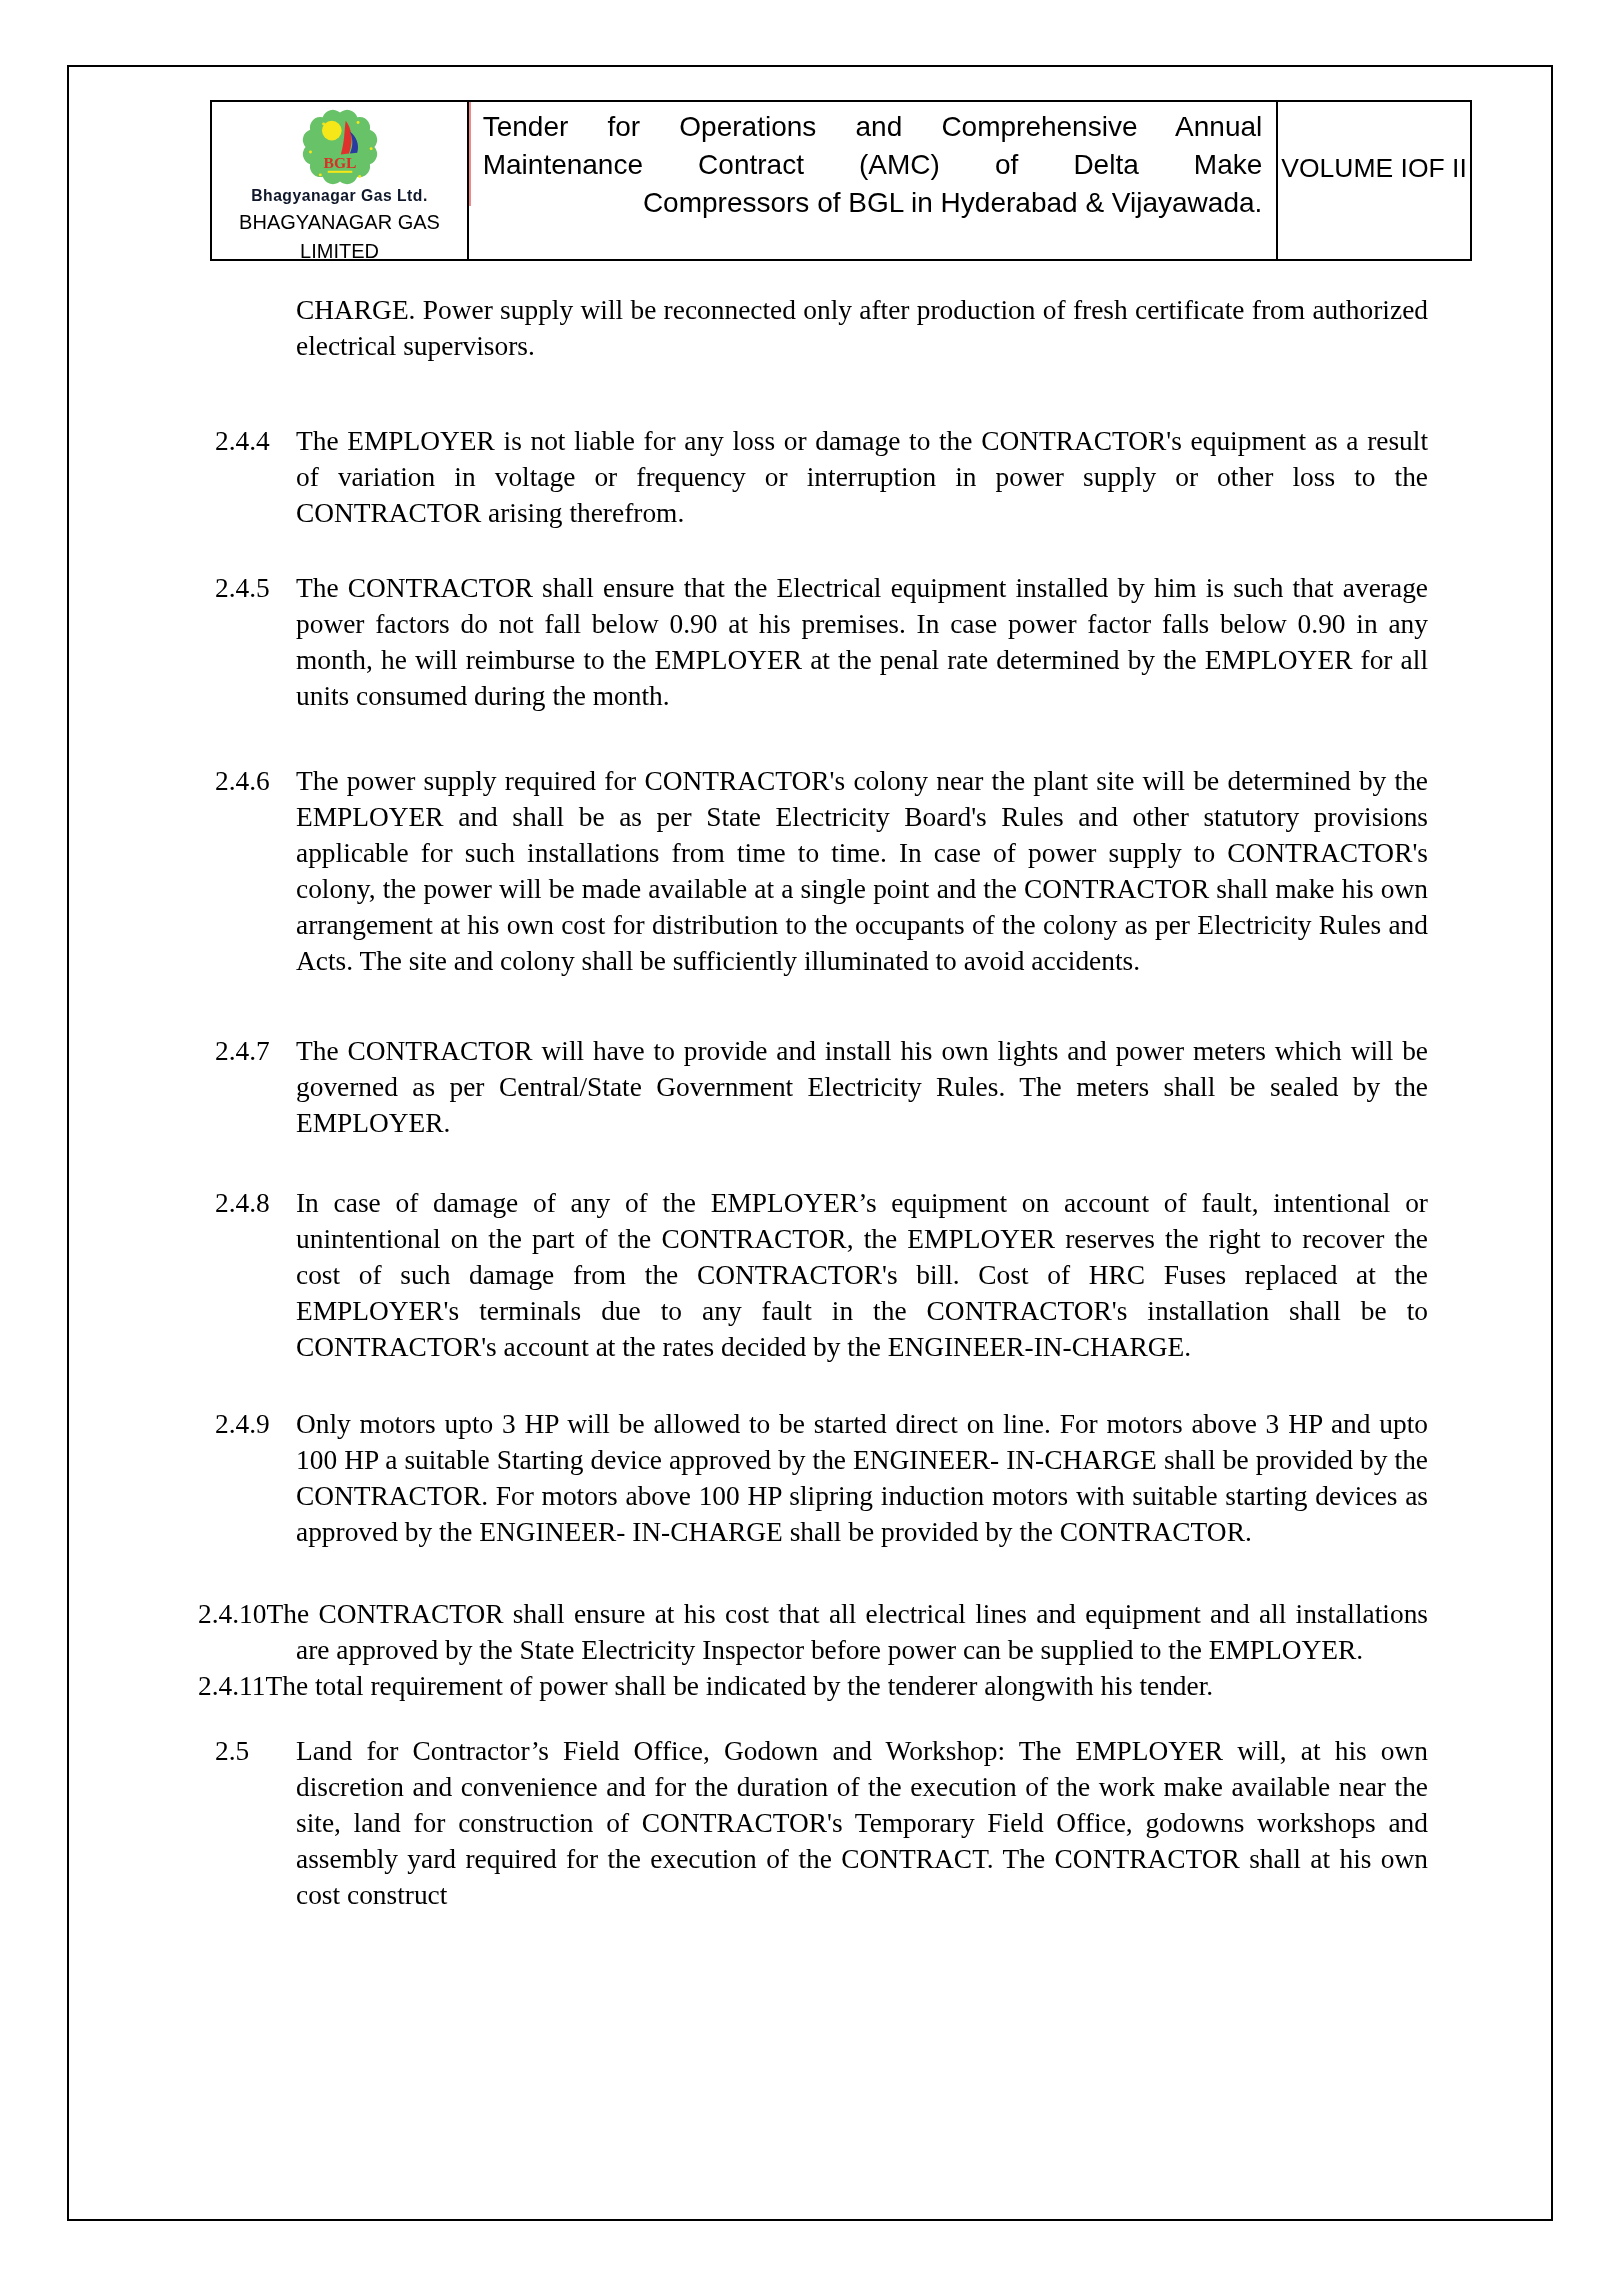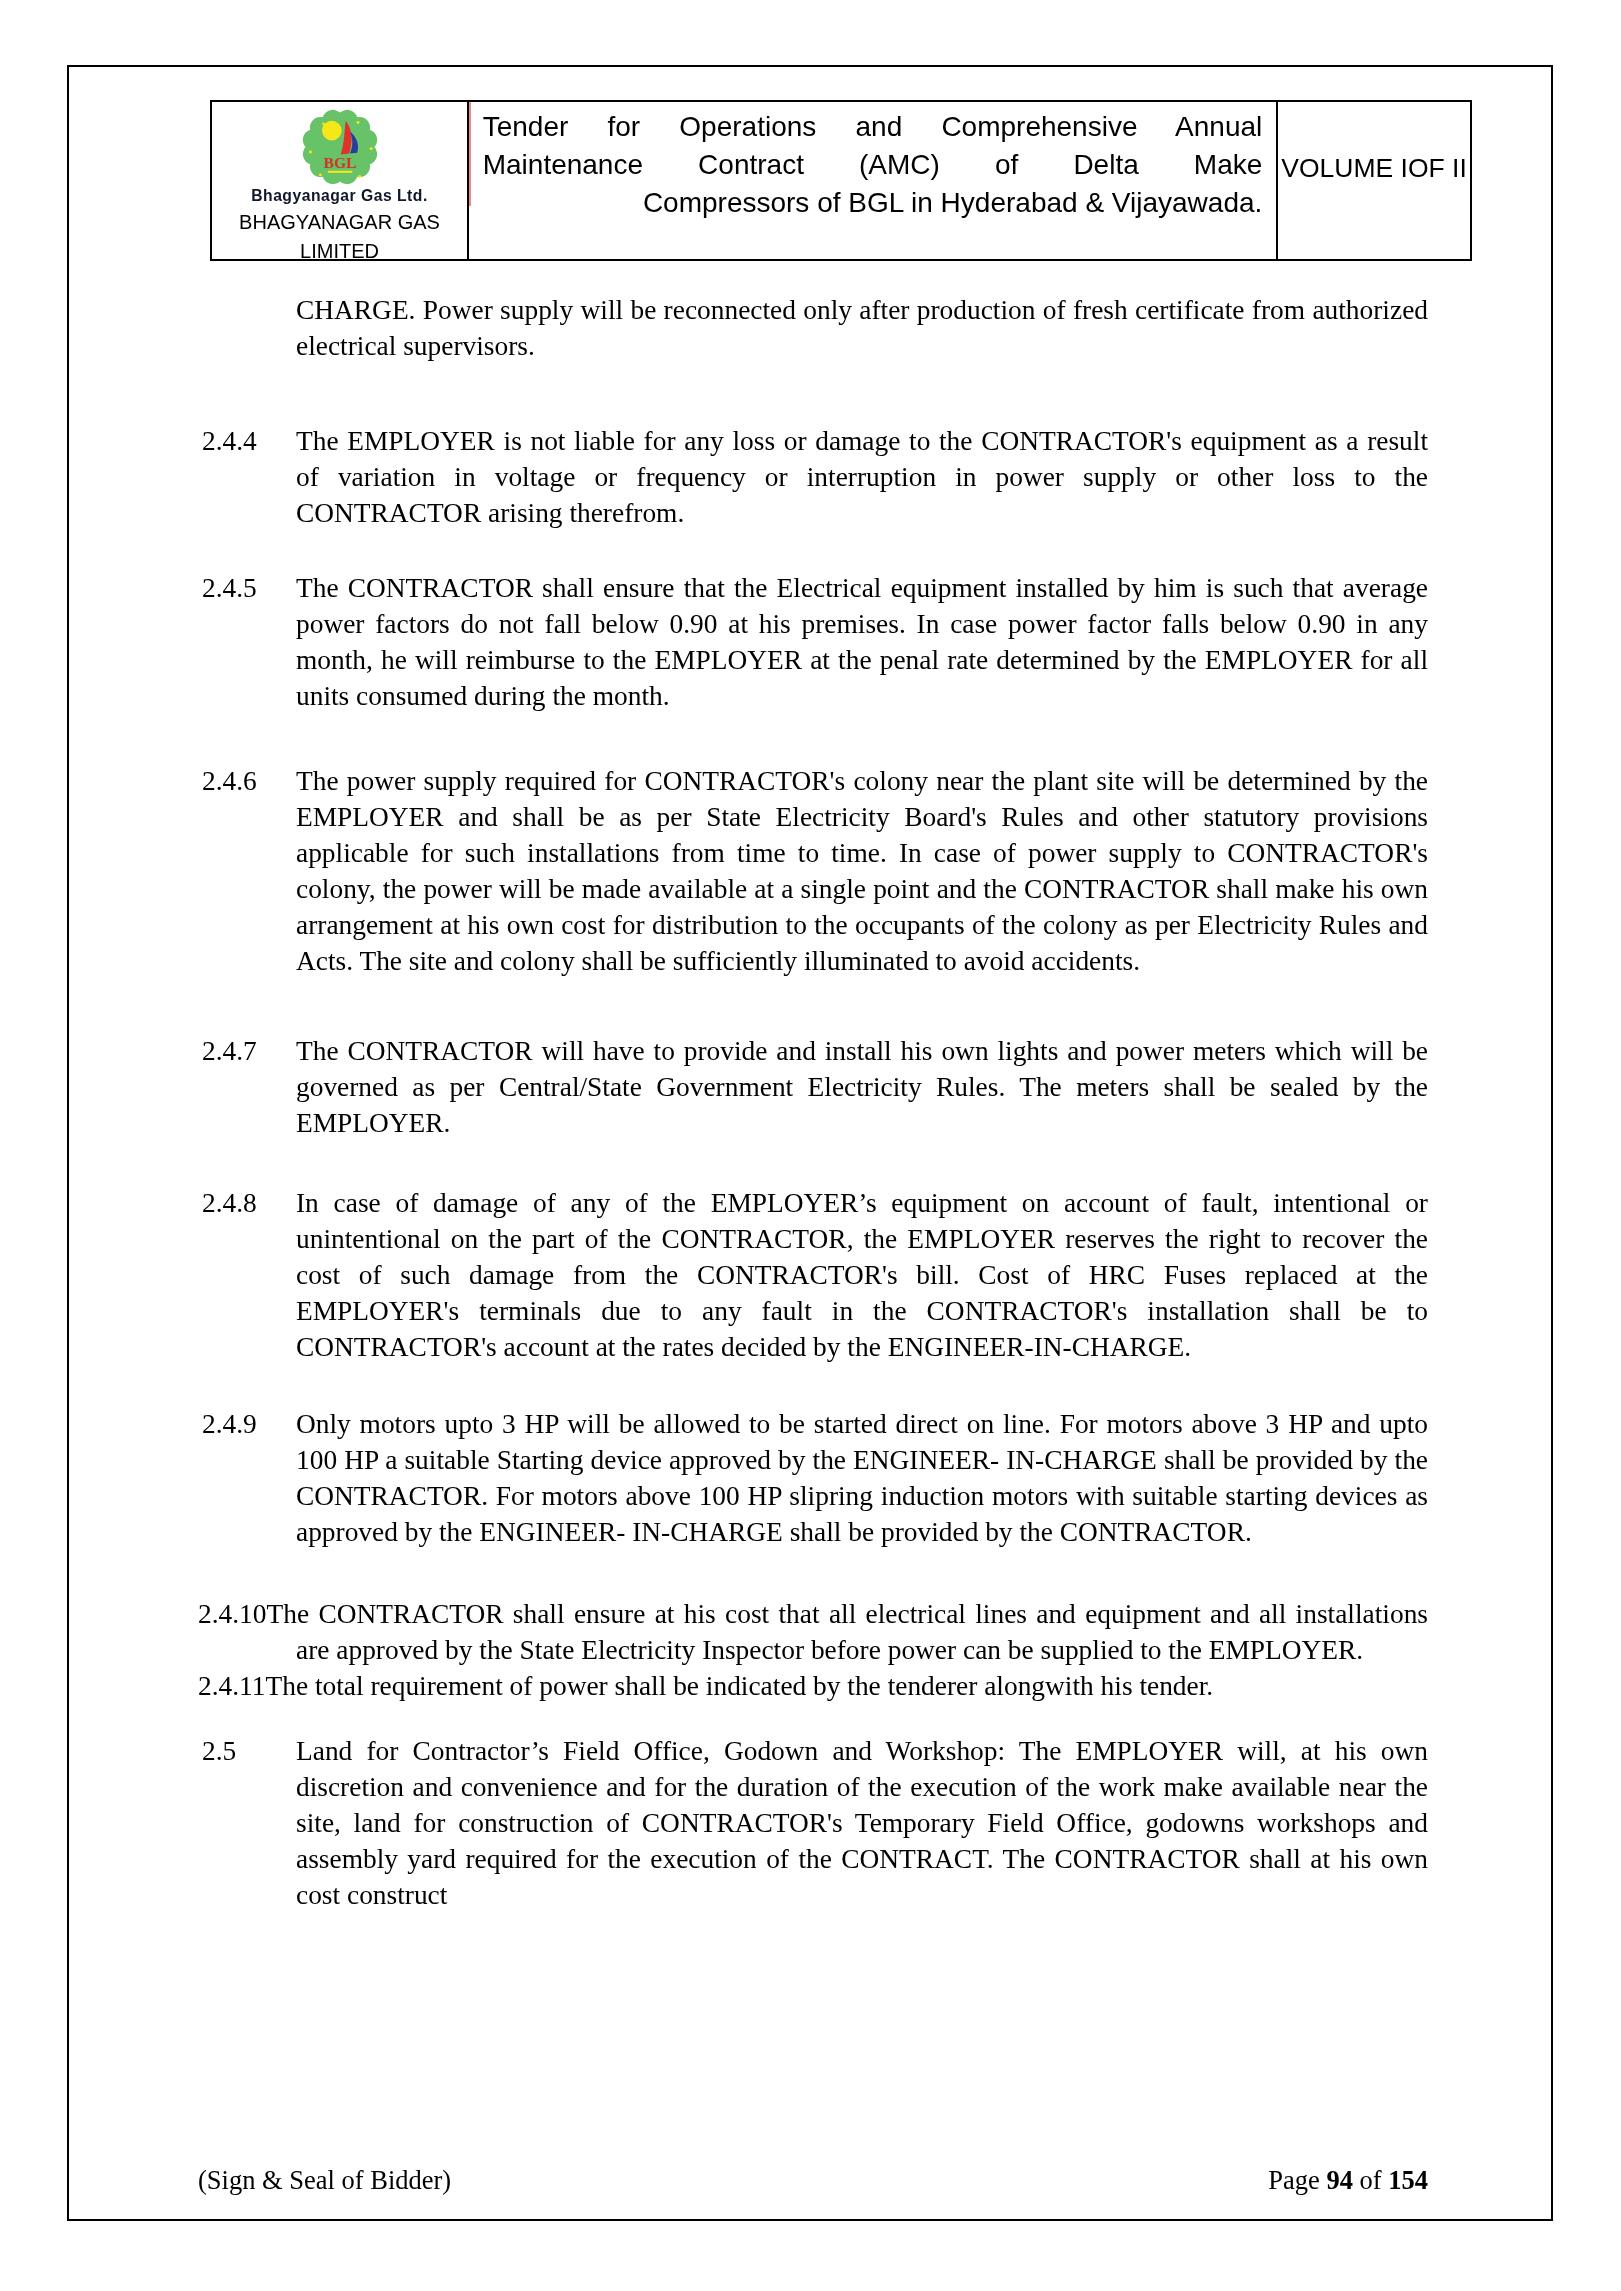--- a/index.html
+++ b/index.html
@@ -30,21 +30,21 @@
   .tl-left { text-align:right; }
   .tl-center { text-align:center; }
   .volume-line { font-size:26.5px; line-height:35px; text-align:center; }
   
   .content {
     position:absolute; left:129px; top:225px; width:1230px;
     font-size:27.4px; line-height:36px;
   }
   .intro { margin-left:98px; text-align:justify; }
   .sec { position:relative; }
-  .sec .num { position:absolute; left:4px; top:0; }
+  .sec .num { position:absolute; left:17px; top:0; }
   .sec .txt { margin-left:98px; text-align:justify; }
   .txt-hang { padding-left:98px; text-indent:-98px; text-align:justify; }
   
   .footer {
     position:absolute; left:129px; top:2097px; width:1230px;
     display:flex; justify-content:space-between;
     font-size:26.5px; line-height:33px;
   }
   .pg-num { font-weight:bold; }
 </style>
@@ -135,24 +135,15 @@
       <div class="txt-hang"><span>2.4.11</span><span>The total requirement of power shall be indicated by the tenderer alongwith his tender.</span></div>
     </div>
 
     <div class="sec" style="margin-top:29px">
       <span class="num">2.5</span>
       <div class="txt">Land for Contractor’s Field Office, Godown and Workshop: The EMPLOYER will, at his own discretion and convenience and for the duration of the execution of the work make available near the site, land for construction of CONTRACTOR's Temporary Field Office, godowns workshops and assembly yard required for the execution of the CONTRACT. The CONTRACTOR shall at his own cost construct</div>
     </div>
 
   </div>
 
-  <div class="footer">
-    <div>(Sign &amp; Seal of Bidder)</div>
-    <div>
-      <span>Page</span>
-      <span class="pg-num">94</span>
-      <span>of</span>
-      <span class="pg-num">154</span>
-    </div>
-  </div>
 
 </div>
 
 
 </body></html>

